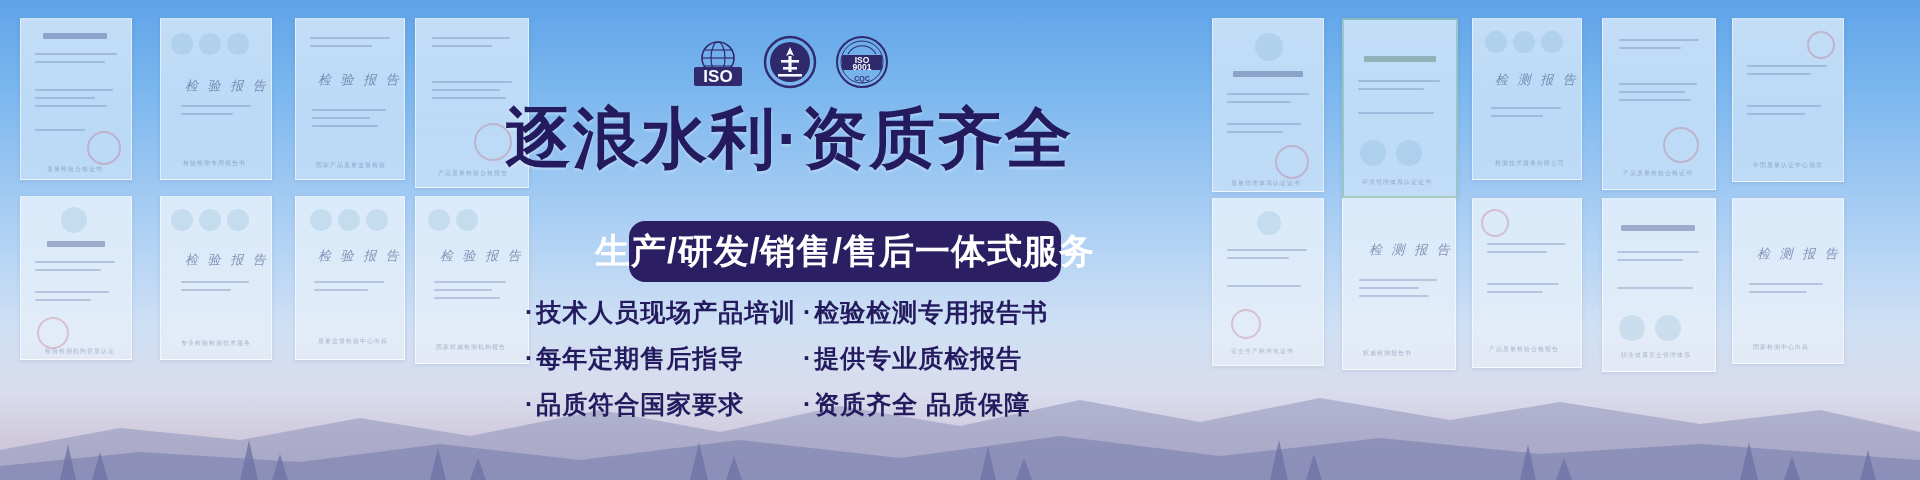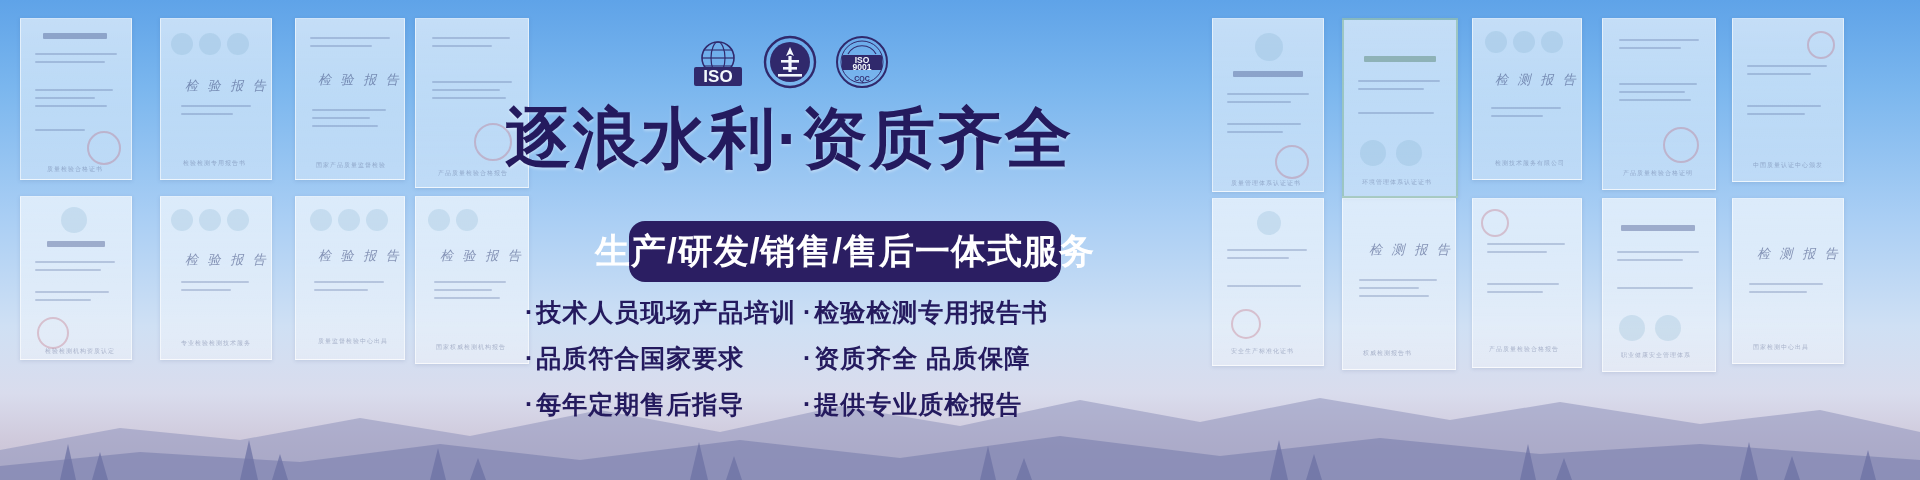--- a/index.html
+++ b/index.html
@@ -296,29 +296,29 @@
     <div class="brow">
       <div class="bitem bcol-l">
         <span class="dot">·</span><span>技术人员现场产品培训</span>
       </div>
       <div class="bitem bcol-r">
         <span class="dot">·</span><span>检验检测专用报告书</span>
       </div>
     </div>
     <div class="brow">
       <div class="bitem bcol-l">
+        <span class="dot">·</span><span>每年定期售后指导</span>
+      </div>
+      <div class="bitem bcol-r">
+        <span class="dot">·</span><span>提供专业质检报告</span>
+      </div>
+    </div>
+    <div class="brow">
+      <div class="bitem bcol-l">
         <span class="dot">·</span><span>品质符合国家要求</span>
       </div>
       <div class="bitem bcol-r">
         <span class="dot">·</span><span>资质齐全 品质保障</span>
       </div>
     </div>
-    <div class="brow">
-      <div class="bitem bcol-l">
-        <span class="dot">·</span><span>每年定期售后指导</span>
-      </div>
-      <div class="bitem bcol-r">
-        <span class="dot">·</span><span>提供专业质检报告</span>
-      </div>
-    </div>
   </div>
 
 </div>
 
 </body></html>

